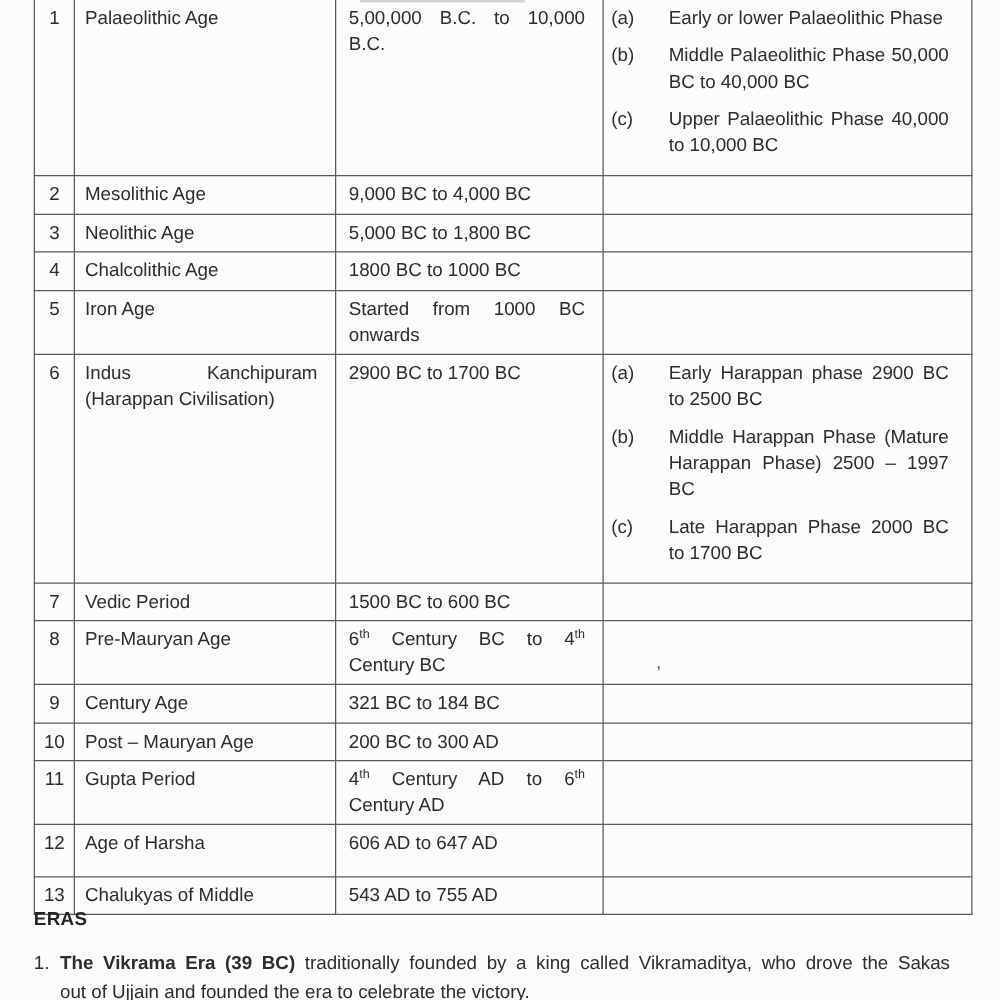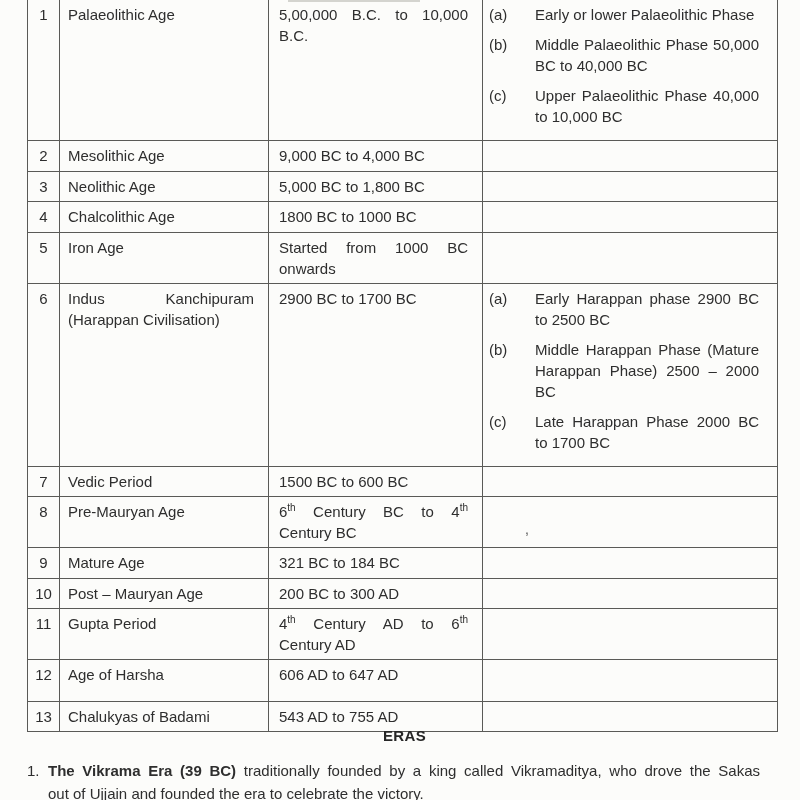--- a/index.html
+++ b/index.html
@@ -36,21 +36,21 @@
     position:absolute;left:42px;top:22px;font-size:14px;color:#555;
   }
   .scan-smudge{
     position:absolute;left:288px;top:0;width:132px;height:2px;
     background:#c9c9c4;opacity:.8;
   }
   .eras{
     position:absolute;left:27px;top:727px;width:755px;
   }
   .eras-heading{
-    font-size:15px;font-weight:bold;letter-spacing:.3px;color:#262626;text-align:center;
+    font-size:15px;font-weight:bold;letter-spacing:.3px;color:#262626;
   }
   .era-item{
     display:flex;margin-top:15px;font-size:15px;line-height:23px;
   }
   .era-marker{width:21px;flex:none;}
   .era-body{width:712px;}
   .era-line1{text-align:justify;text-align-last:justify;}
   .era-line2{text-align:left;}
   .era-bold{font-weight:bold;}
 </style>
@@ -114,21 +114,21 @@
     <td class="c-num">6</td>
     <td class="c-name">Indus Kanchipuram (Harappan Civilisation)</td>
     <td class="c-date">2900 BC to 1700 BC</td>
     <td class="c-phases">
       <div class="phase">
         <span class="phase-m">(a)</span>
         <span class="phase-t">Early Harappan phase 2900 BC to 2500 BC</span>
       </div>
       <div class="phase">
         <span class="phase-m">(b)</span>
-        <span class="phase-t">Middle Harappan Phase (Mature Harappan Phase) 2500 – 2000 BC</span>
+        <span class="phase-t">Middle Harappan Phase (Mature Harappan Phase) 2500 – 1997 BC</span>
       </div>
       <div class="phase">
         <span class="phase-m">(c)</span>
         <span class="phase-t">Late Harappan Phase 2000 BC to 1700 BC</span>
       </div>
     </td>
   </tr>
   <tr class="h29">
     <td class="c-num">7</td>
     <td class="c-name">Vedic Period</td>
@@ -138,21 +138,21 @@
   <tr class="h46">
     <td class="c-num">8</td>
     <td class="c-name">Pre-Mauryan Age</td>
     <td class="c-date">6<sup>th</sup> Century BC to 4<sup>th</sup> Century BC</td>
     <td class="c-phases">
       <span class="artifact-comma">,</span>
     </td>
   </tr>
   <tr class="h31">
     <td class="c-num">9</td>
-    <td class="c-name">Mature Age</td>
+    <td class="c-name">Century Age</td>
     <td class="c-date">321 BC to 184 BC</td>
     <td class="c-phases"></td>
   </tr>
   <tr class="h30">
     <td class="c-num">10</td>
     <td class="c-name">Post – Mauryan Age</td>
     <td class="c-date">200 BC to 300 AD</td>
     <td class="c-phases"></td>
   </tr>
   <tr class="h48">
@@ -162,21 +162,21 @@
     <td class="c-phases"></td>
   </tr>
   <tr class="h33">
     <td class="c-num">12</td>
     <td class="c-name">Age of Harsha</td>
     <td class="c-date">606 AD to 647 AD</td>
     <td class="c-phases"></td>
   </tr>
   <tr class="h30">
     <td class="c-num">13</td>
-    <td class="c-name">Chalukyas of Badami</td>
+    <td class="c-name">Chalukyas of Middle</td>
     <td class="c-date">543 AD to 755 AD</td>
     <td class="c-phases"></td>
   </tr>
 </tbody>
   </table>
 
 <div class="eras">
   <div class="eras-heading">ERAS</div>
   <div class="era-item">
     <span class="era-marker">1.</span>

